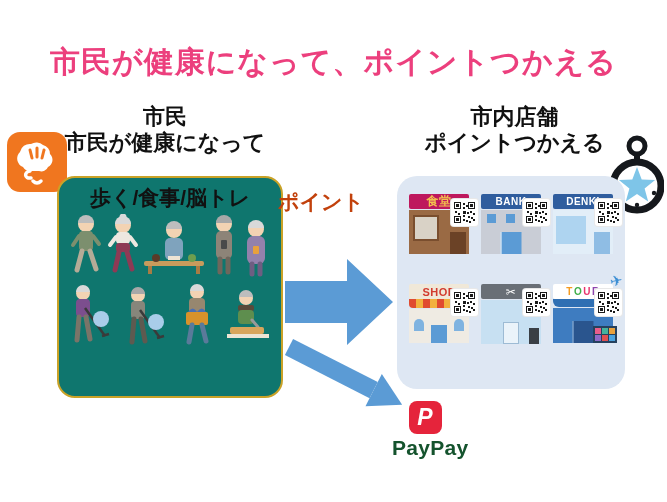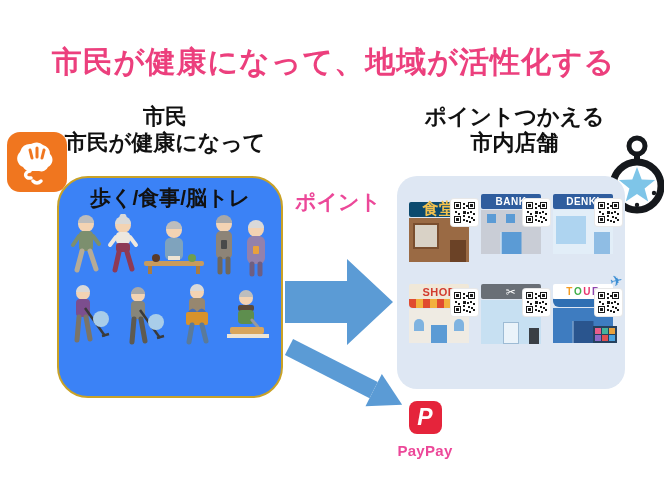--- a/index.html
+++ b/index.html
@@ -15,50 +15,50 @@
   
   .col-head{position:absolute;text-align:center;font-weight:bold;font-size:22px;line-height:1.2;color:#111;}
   .col-head.left{left:40px;width:250px;top:104px;}
   .col-head.right{left:392px;width:245px;top:104px;}
   
   .app-icon{position:absolute;left:6px;top:131px;}
   .medal-icon{position:absolute;left:610px;top:133px;}
   
   .activity-box{
     position:absolute;left:57px;top:176px;width:226px;height:222px;
-    background:#3b82f6;border:2px solid #C9A227;border-radius:31px;box-sizing:border-box;
+    background:#0f766e;border:2px solid #C9A227;border-radius:18px;box-sizing:border-box;
     padding:4px 10px 0 10px;
   }
   .row-label{text-align:center;font-weight:bold;color:#111;}
   .row-label.r1{font-size:21px;margin-top:2px;}
   .row-label.r2{font-size:19px;margin-top:2px;}
   .figrow{display:flex;justify-content:space-between;align-items:flex-end;height:66px;}
   .figrow.r2{height:70px;}
   
   .arrow-label{
-    position:absolute;left:286px;top:188px;width:104px;text-align:center;
-    font-size:21px;font-weight:bold;line-height:1.35;color:#ec4899;
+    position:absolute;left:269px;top:188px;width:104px;text-align:center;
+    font-size:21px;font-weight:bold;line-height:1.35;color:#c2410c;
   }
   .arrows{position:absolute;left:0;top:0;pointer-events:none;}
   
   .shops-box{
     position:absolute;left:397px;top:176px;width:228px;height:213px;
     background:#DEE7F3;border-radius:20px;
   }
   .shops-grid{
     display:grid;grid-template-columns:repeat(3,1fr);row-gap:30px;
     padding:18px 6px 0 6px;
   }
   .shop{position:relative;width:60px;height:60px;margin:0 auto;}
   .sign{height:15px;border-radius:2px;display:flex;align-items:center;justify-content:center;
         font-weight:bold;font-size:10px;letter-spacing:.5px;}
   .bodyb{position:relative;height:44px;margin-top:1px;}
   .door{position:absolute;bottom:0;left:50%;transform:translateX(-50%);width:16px;height:22px;}
   
-  .shop.restaurant .sign{background:#0c4a6e;color:#F2C14E;font-size:16px;margin-top:8px;}
+  .shop.restaurant .sign{background:#be185d;color:#F2C14E;font-size:12px;}
   .shop.restaurant .bodyb{background:#9A6A44;}
   .shop.restaurant .win{position:absolute;left:4px;top:5px;width:26px;height:26px;background:#D9D2C6;border:2px solid #7A4E2E;box-sizing:border-box;}
   .shop.restaurant .door{left:auto;right:3px;transform:none;background:#6B4226;}
   
   .shop.bank .sign{background:#2F5D9E;color:#fff;}
   .shop.bank .bodyb{background:#C9CDD6;}
   .shop.bank .win{position:absolute;width:9px;height:9px;background:#5B9BD5;top:4px;}
   .shop.bank .w1{left:6px;}.shop.bank .w2{left:25px;}.shop.bank .w3{left:44px;}
   .shop.bank .door{background:#5B9BD5;border-left:1px solid #fff;width:20px;}
   
@@ -88,21 +88,21 @@
   .shop.tour .rack i{display:block;}
   .shop.tour .plane{position:absolute;top:-12px;right:-10px;font-size:15px;color:#3D8FD4;transform:rotate(-12deg);}
   .lt0{color:#F59B20;}.lt1{color:#3FAE49;}.lt2{color:#E8336D;}.lt3{color:#8E44AD;}
   
   .qr{position:absolute;top:5px;right:-9px;width:27px;height:27px;background:#fff;border-radius:3px;
       display:flex;align-items:center;justify-content:center;box-shadow:0 0 0 1px #e8e8e8;z-index:2;}
   
   .paypay{position:absolute;left:392px;top:401px;width:66px;text-align:center;}
   .pp-logo{width:33px;height:33px;margin:0 auto;background:#E5243B;border-radius:8px;color:#fff;
       font-weight:bold;font-size:23px;font-style:italic;display:flex;align-items:center;justify-content:center;}
-  .pp-label{font-size:15px;color:#ec4899;margin-top:8px;font-weight:bold;letter-spacing:.3px;}
+  .pp-label{font-size:21px;color:#14532d;margin-top:2px;font-weight:bold;letter-spacing:.3px;}
 </style>
 </head>
 <body>
 
 <svg width="0" height="0" style="position:absolute">
   <defs>
     <g id="qrp" fill="#1a1a1a">
       <rect x="0" y="0" width="7" height="7"></rect>
         <rect x="1" y="1" width="5" height="5" fill="#fff"></rect>
         <rect x="2" y="2" width="3" height="3"></rect>
@@ -131,29 +131,29 @@
       <rect x="9" y="17" width="2" height="2"></rect>
         <rect x="12" y="18" width="2" height="2"></rect>
         <rect x="15" y="19" width="2" height="2"></rect>
         <rect x="19" y="17" width="2" height="2"></rect>
     </g>
   </defs>
 </svg>
 
 <div class="canvas">
 
-  <div class="title">市民が健康になって、地域が活性化する</div>
+  <div class="title">市民が健康になって、ポイントつかえる</div>
 
   <div class="col-head left">
     <div>市民</div>
     <div>市民が健康になって</div>
   </div>
   <div class="col-head right">
+    <div>市内店舗</div>
     <div>ポイントつかえる</div>
-    <div>市内店舗</div>
   </div>
 
   <div class="app-icon">
     <svg width="62" height="62" viewBox="0 0 62 62">
       <rect x="1" y="1" width="60" height="60" rx="13" fill="#F0761F"></rect>
       <path d="M17,36 a9,9 0 0 1 -3,-15 a10,10 0 0 1 11,-8 a10,10 0 0 1 12,1 a9,9 0 0 1 7,9 a8,8 0 0 1 -2,13 a7,7 0 0 1 -9,4 h-9 a8,8 0 0 1 -7,-4 z" fill="#fff"></path>
       <g stroke="#F0761F" stroke-width="3" stroke-linecap="round">
         <line x1="26" y1="27" x2="24" y2="19"></line>
         <line x1="31" y1="26" x2="31" y2="17"></line>
         <line x1="36" y1="27" x2="38" y2="19"></line>

